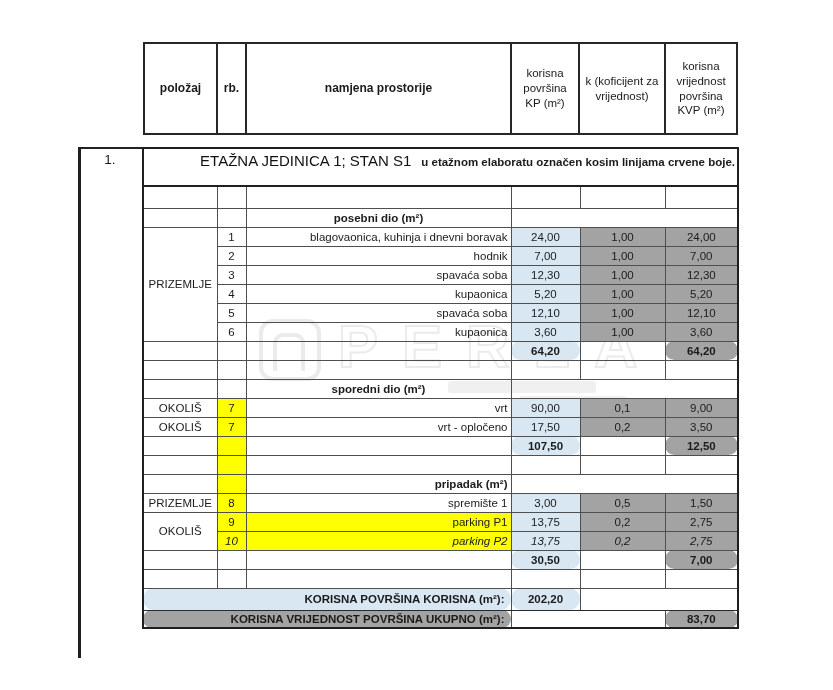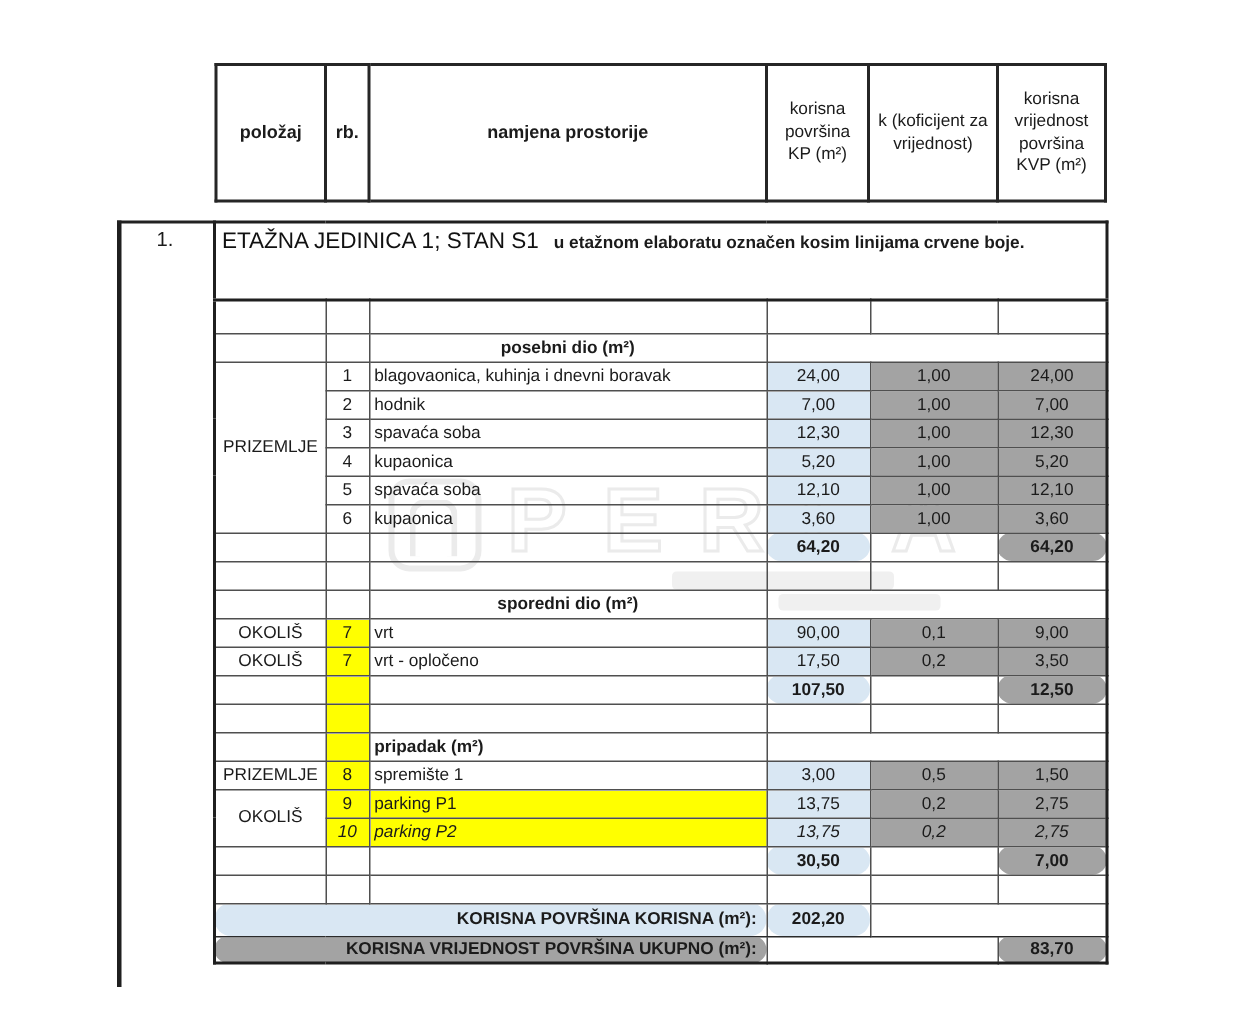--- a/index.html
+++ b/index.html
@@ -20,21 +20,21 @@
   #left-line{position:absolute;left:78px;top:147px;width:3px;height:511px;background:#1f1f1f;}
 
   #body-table{border-collapse:collapse;table-layout:fixed;width:595px;border:2px solid #1f1f1f;
               background:transparent;}
   #body-table td{border:1px solid #4f4f4f;font-size:11.5px;padding:0 3px;vertical-align:middle;
                  overflow:hidden;white-space:nowrap;}
   #body-table tr.row-title td{border-bottom:2px solid #1f1f1f;vertical-align:top;padding:3px 2px 0 4px;}
   #body-table tr.row-total td, #body-table tr.row-total2 td{border-top:1.5px solid #2a2a2a;border-bottom:1.5px solid #2a2a2a;}
   .t-main{font-size:15px;color:#111;}
   .t-sub{font-size:11.5px;font-weight:bold;margin-left:10px;}
-  .c{text-align:center;} .l{text-align:left;} .r{text-align:right;}
+  .c{text-align:center;} .l{text-align:right;} .r{text-align:right;}
   .b{font-weight:bold;border-radius:14px;}
   .pad-r{padding-right:6px !important;}
   .bg-blue{background:#d9e7f3;} .bg-gray{background:#a3a3a3;} .bg-yellow{background:#ffff00;}
   .sec{font-size:12px;}
 
   
   #wm{position:absolute;left:0;top:0;width:833px;height:690px;pointer-events:none;}
   #wm-logo{position:absolute;left:259px;top:319px;width:54px;height:54px;border:4px solid #ebebeb;
            border-radius:14px;}
   #wm-logo::after{content:"";position:absolute;left:10px;top:10px;width:24px;height:34px;
@@ -87,21 +87,21 @@
     <table id="body-table">
       <colgroup>
         <col style="width:74px">
           <col style="width:29px">
           <col style="width:265px">
         <col style="width:69px">
           <col style="width:85px">
           <col style="width:73px">
       </colgroup>
       <tbody id="body-tbody">
-          <tr class="row-title" style="height: 52px;">
+          <tr class="row-title" style="height: 38px; text-align: right;">
             <td colspan="6"><span class="t-main">ETAŽNA JEDINICA 1; STAN S1</span><span class="t-sub">u etažnom elaboratu označen kosim linijama crvene boje.</span></td>
           </tr>
           <tr style="height: 22px;">
             <td></td>
             <td></td>
             <td></td>
             <td></td>
             <td></td>
             <td></td>
           </tr>

